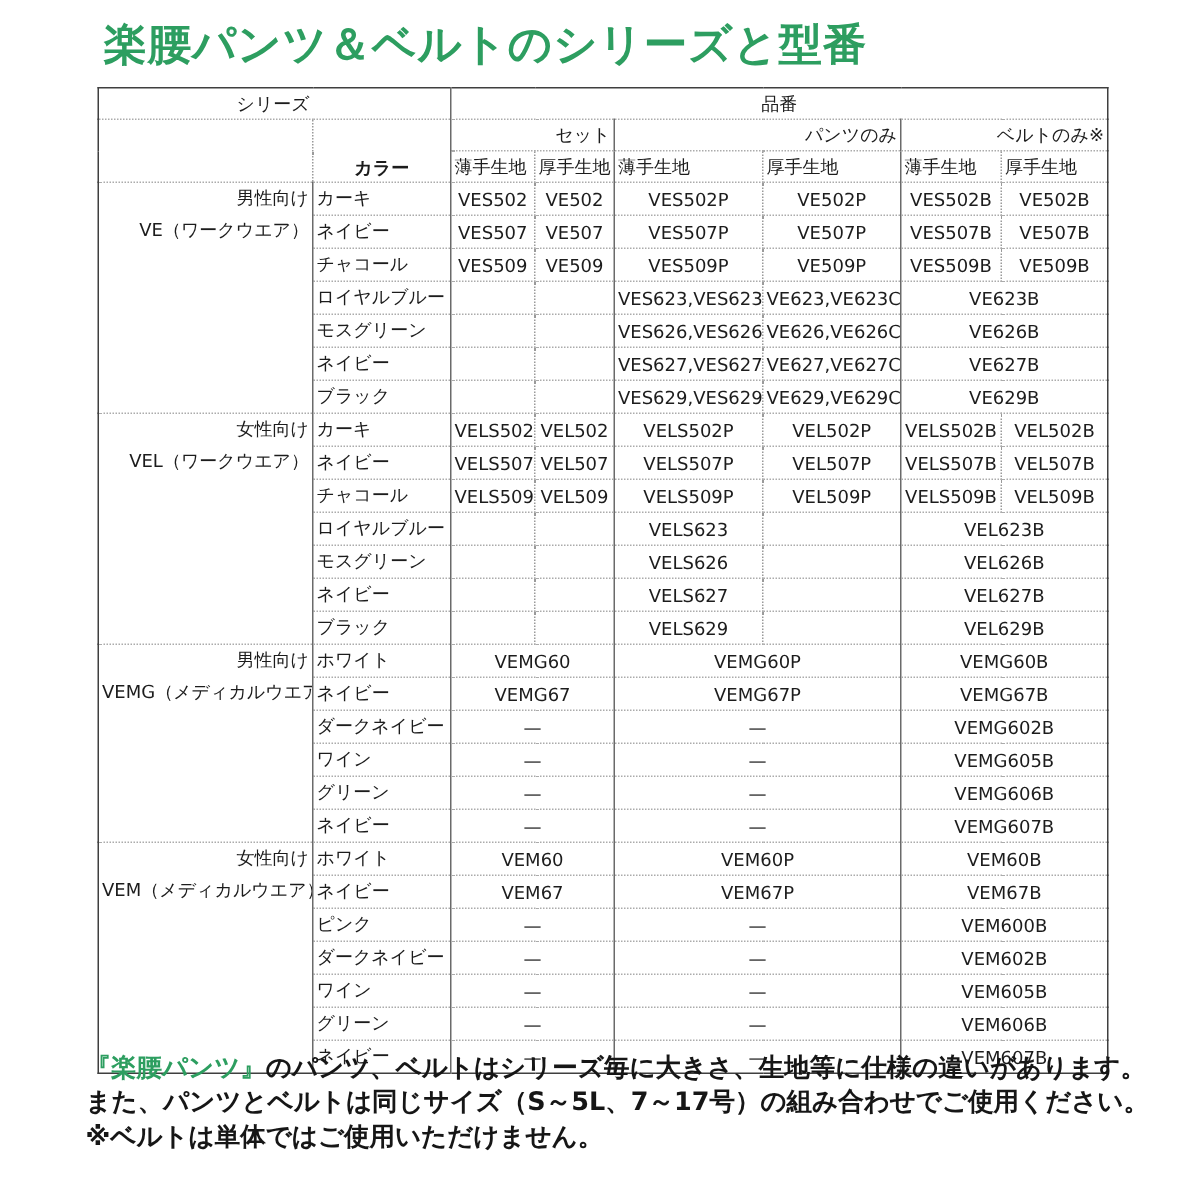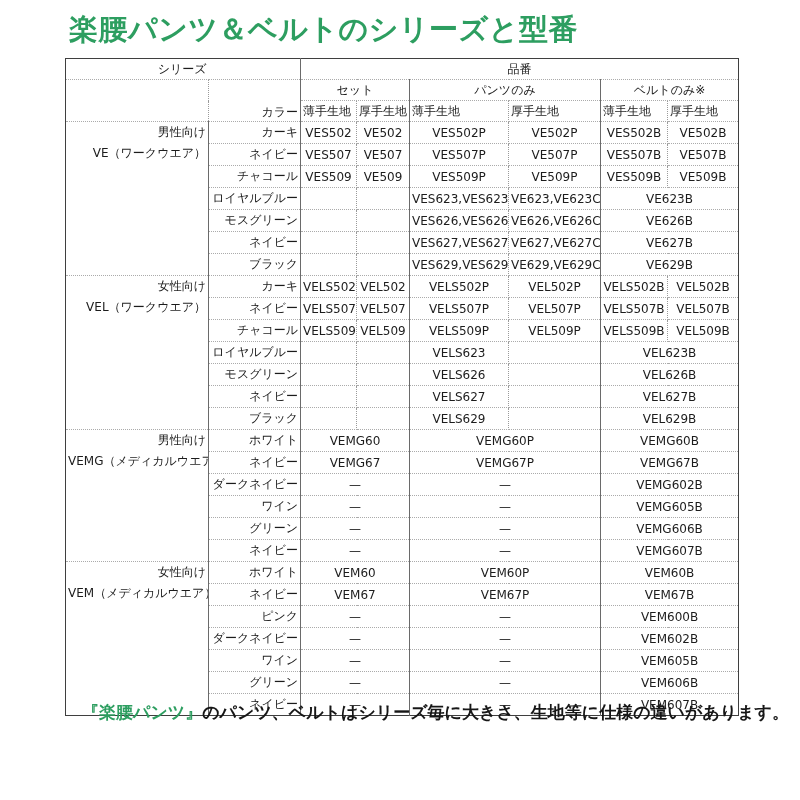--- a/index.html
+++ b/index.html
@@ -25,38 +25,38 @@
     font-size:12px; height:21px; padding:0 2px;
     overflow:hidden; white-space:nowrap;
     border-bottom:1px dotted #ababab;
   }
   
   tr.hrow td { height:20px; }
   td.hd-series   { text-align:right; padding-left:4px; border-right:none; border-bottom:none; }
   td.hd-series-ext { border-bottom:1px dotted var(--dot); border-right:1px solid var(--sol); }
   td.hd-hinban   { text-align:center; padding-left:4px; border-bottom:1px dotted var(--dot); }
   td.hd-blank    { border-top:none; border-bottom:none; border-right:1px dotted var(--dot); }
-  td.hd-color    { vertical-align:bottom; text-align:right; padding:0 0 3px 4px;
-                   border-top:none; border-bottom:none; border-right:1px solid var(--sol); }
-  td.hd-group    { text-align:center; border-bottom:1px dotted var(--dot); }
+  td.hd-color    { vertical-align:bottom; text-align:center; padding:0 0 3px 4px;
+                   border-top:none; border-bottom:none; border-right:1px solid var(--sol);font-weight:bold; }
+  td.hd-group    { text-align:right; border-bottom:1px dotted var(--dot); }
   td.hd-fabric   { text-align:left; border-bottom:1px solid var(--blk); }
   
   td.series-cell { vertical-align:top; text-align:right; padding:1px 2px 0 4px; line-height:21px; }
-  td.color-cell  { text-align:right; padding-left:4px; }
+  td.color-cell  { text-align:left; padding-left:4px; }
   td.num-cell    { text-align:center; font-size:11.5px; padding:0 1px; }
   .sol-r  { border-right:1px solid var(--sol); }
   .dot-r  { border-right:1px dotted var(--dot); }
   .blk-end{ border-bottom:1px solid var(--blk); }
 
   .footer {
     position:absolute; left:57px; top:701px; width:710px;
     font-size:17px; font-weight:bold; color:#161616;
   }
   .footer p { margin:0; line-height:23px; white-space:nowrap; }
-  .footer .green { color:var(--green);margin-left:25px; }
+  .footer .green { color:var(--green); }
 </style>
 </head>
 <body>
 
 <div class="page">
 
   <h1 class="title">楽腰パンツ＆ベルトのシリーズと型番</h1>
 
   <table class="spec">
     <colgroup>
@@ -302,15 +302,17 @@
           <td class="color-cell sol-r blk-end">ネイビー</td>
           <td colspan="2" class="num-cell sol-r blk-end">—</td>
           <td colspan="2" class="num-cell sol-r blk-end">—</td>
           <td colspan="2" class="num-cell blk-end">VEM607B</td>
         </tr>
       </tbody>
   </table>
 
   <div class="footer">
     <p><span class="green">『楽腰パンツ』</span><span>のパンツ、ベルトはシリーズ毎に大きさ、生地等に仕様の違いがあります。</span></p>
+    <p>また、パンツとベルトは同じサイズ（S～5L、7～17号）の組み合わせでご使用ください。</p>
+    <p>※ベルトは単体ではご使用いただけません。</p>
   </div>
 
 </div>
 
 </body></html>

